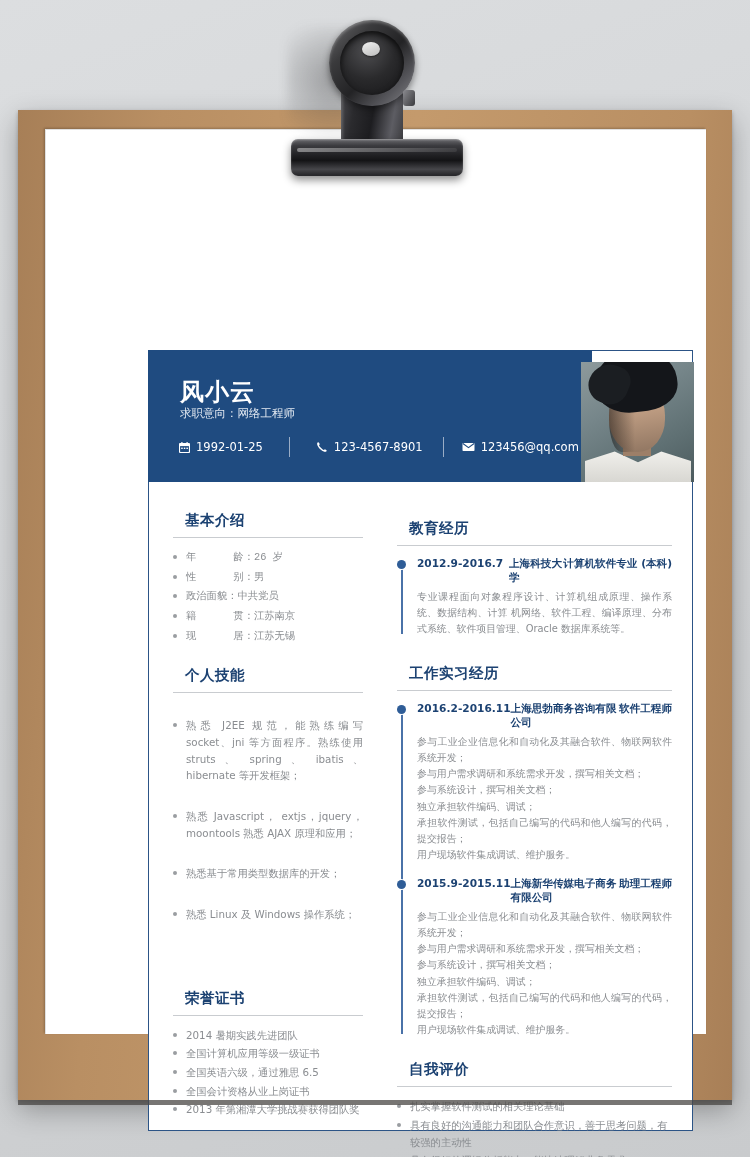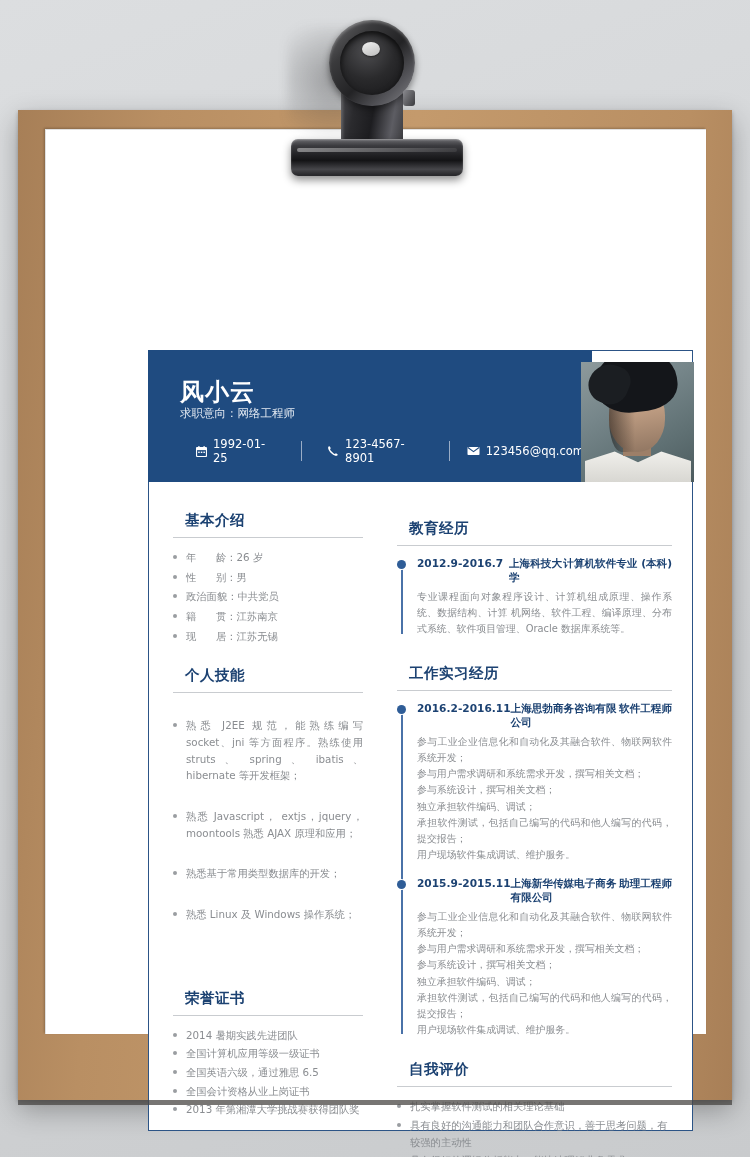--- a/index.html
+++ b/index.html
@@ -89,21 +89,21 @@
   }
   .hdr-name{
     position:absolute; left:32px; top:26px;
     font-size:24px; font-weight:bold; color:#fff; letter-spacing:1px;
   }
   .hdr-obj{
     position:absolute; left:32px; top:56px;
     font-size:11.5px; color:#e3e9f1;
   }
   .hdr-contact{
-    position:absolute; left:48px; top:87px; right:8px;
+    position:absolute; left:31px; top:87px; right:8px;
     display:flex; align-items:center; color:#fff; font-size:11.5px;
   }
   .ci { display:flex; align-items:center; gap:6px; }
   .ci svg { display:block; }
   .divider { width:1px; height:20px; background:rgba(255,255,255,.55); }
   .sp1 { width:26px; } .sp2 { width:26px; } .sp3 { width:20px; } .sp4 { width:18px; }
 
   .photo{
     position:absolute; left:432px; top:11px; width:113px; height:120px;
     background:linear-gradient(150deg,#8e9a9c 0%,#76868a 35%,#5f7073 70%,#4c5b5e 100%);
@@ -151,21 +151,21 @@
   }
   .sec-rule{ height:1px; background:#c9ccd0; margin-bottom:11px; }
   .sec-rule.wide{ width:100%; }
 
   ul { list-style:none; }
   li { display:flex; gap:9px; font-size:10.3px; color:#8a8d91; line-height:1.62; margin-bottom:2px; }
   li .bul{
     flex:0 0 auto; width:4px; height:4px; border-radius:50%; background:#9a9da1; margin-top:6px;
   }
   li .txt{ flex:1; }
-  .info li { margin-bottom:3px; }
+  .info li { margin-bottom:3px;font-family:Liberation Mono, monospace; }
   .info .lbl { white-space:pre; }
   .skills li { margin-bottom:4px; text-align:justify;margin-top:24px; }
 
   
   .tl { position:relative; padding-left:20px; }
   .tl::before{
     content:""; position:absolute; left:4px; top:7px; bottom:4px; width:1.5px; background:#4a72a8;
   }
   .tl-item { position:relative; margin-bottom:13px; }
   .tl-item::before{

